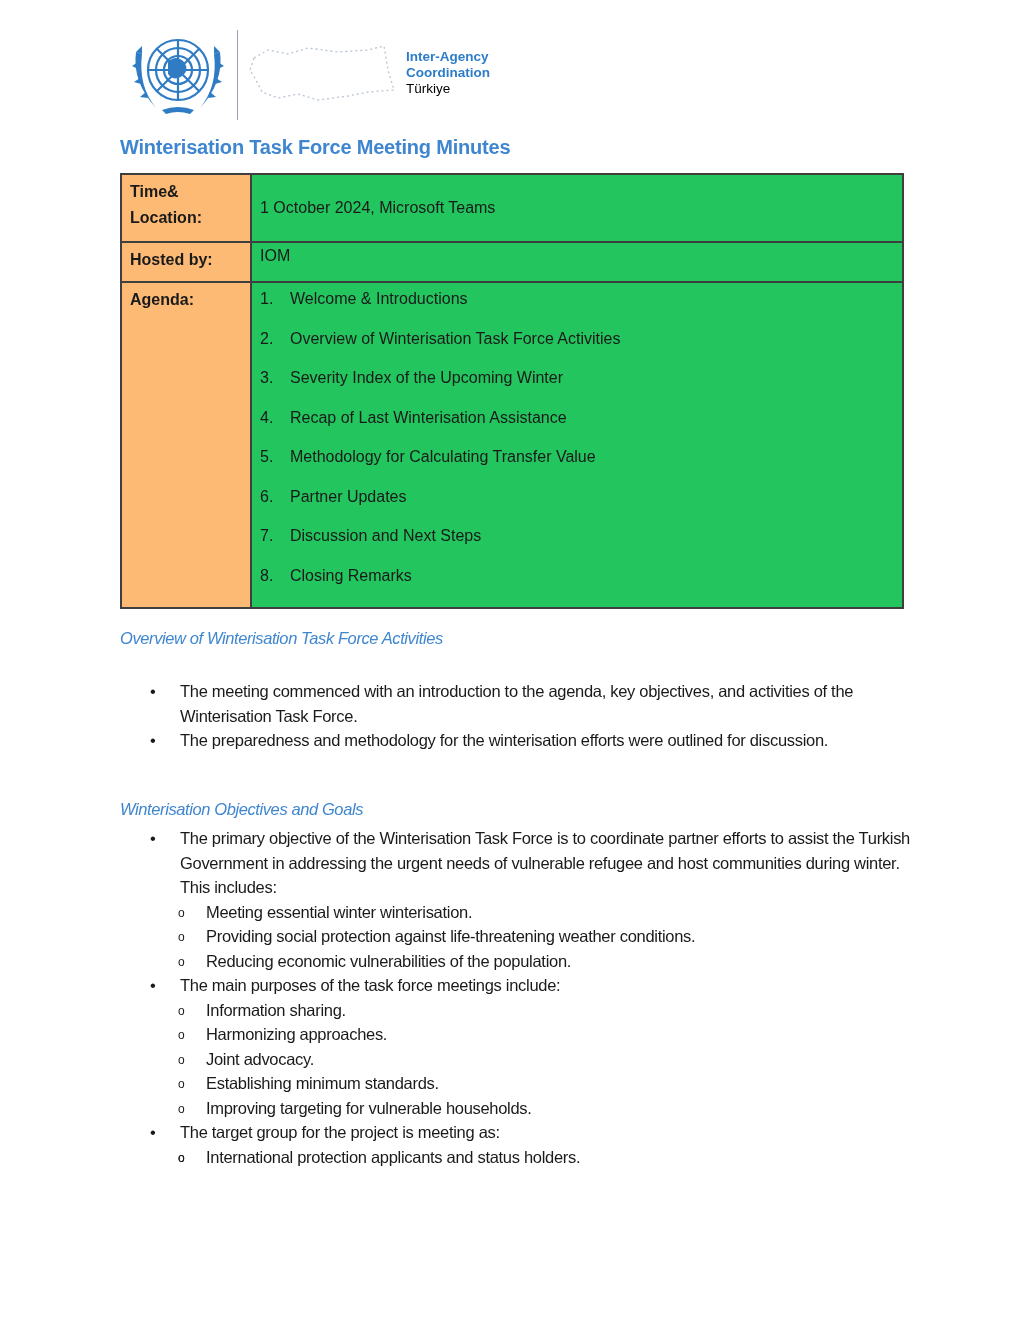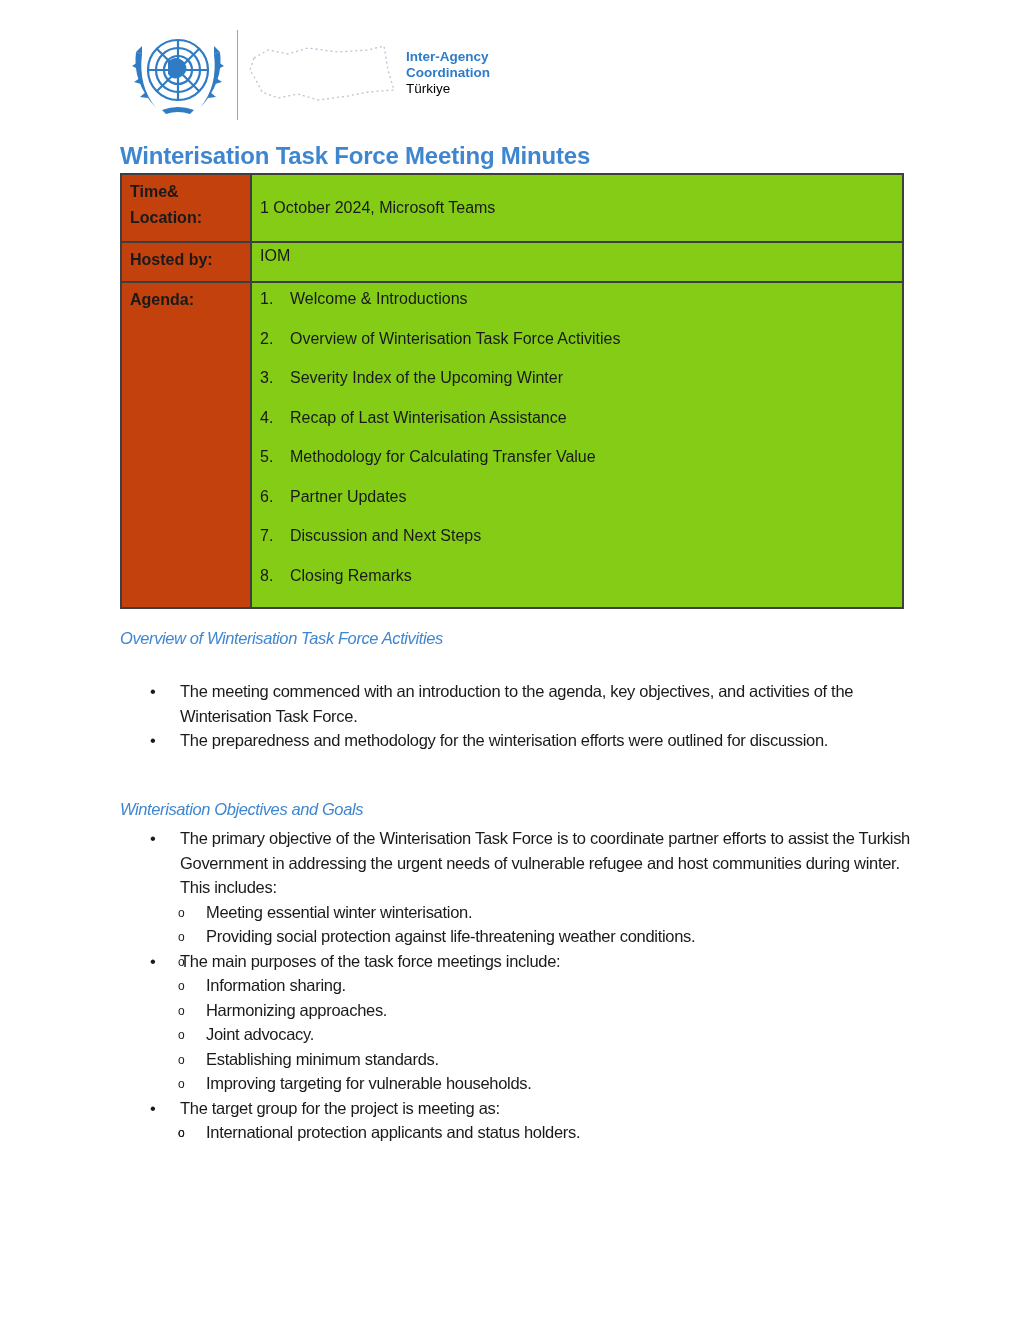--- a/index.html
+++ b/index.html
@@ -5,26 +5,26 @@
   html, body { margin: 0; padding: 0; background: #ffffff; }
   body { width: 1024px; height: 1325px; position: relative; overflow: hidden;
          font-family: "Liberation Sans", "DejaVu Sans", sans-serif; color: #1a1a1a; }
   .header { position: absolute; left: 128px; top: 28px; height: 95px; width: 400px; }
   .un-logo { position: absolute; left: 0; top: 4px; width: 100px; height: 86px; }
   .divider { position: absolute; left: 109px; top: 2px; width: 1px; height: 90px; background: #9aa4b0; }
   .map { position: absolute; left: 120px; top: 12px; width: 150px; height: 66px; }
   .iac { position: absolute; left: 278px; top: 21px; font-size: 13.5px; line-height: 16px; font-weight: bold; color: #2d7cc9; }
   .iac .country { font-weight: normal; color: #000000; }
 
-  .title { position: absolute; left: 120px; top: 142px; font-size: 24px; font-weight: bold; color: #3f86d0; letter-spacing: -0.2px; }
+  .title { position: absolute; left: 120px; top: 136px; font-size: 20px; font-weight: bold; color: #3f86d0; letter-spacing: -0.2px; }
 
   table.info { position: absolute; left: 120px; top: 173px; width: 784px; border-collapse: collapse; font-size: 16px; }
   table.info td { border: 2px solid #3e3e3e; vertical-align: top; }
-  table.info td.lbl { background: #c2410c; width: 112px; font-weight: bold; padding: 4px 8px; line-height: 26px; }
-  table.info td.val { padding: 4px 8px; background: #84cc16; }
+  table.info td.lbl { background: #fdba74; width: 112px; font-weight: bold; padding: 4px 8px; line-height: 26px; }
+  table.info td.val { padding: 4px 8px; background: #22c55e; }
   .row-time td { height: 58px; }
   .row-time td.val { vertical-align: middle; padding-bottom: 14px; }
   .row-host td { height: 30px; }
   .agenda { list-style: none; margin: 0; padding: 0; }
   .agenda li { height: 39.5px; line-height: 24px; display: flex; }
   .agenda .num { width: 30px; display: inline-block; }
 
   .h2 { position: absolute; left: 120px; font-size: 16.5px; font-style: italic; color: #3f86d0; letter-spacing: -0.4px; }
   ul.bul { position: absolute; left: 146px; margin: 0; padding: 0; list-style: none; font-size: 16.5px; line-height: 24.5px; letter-spacing: -0.3px; width: 765px; }
   ul.bul > li { position: relative; padding-left: 34px; }
@@ -133,21 +133,21 @@
   <li><span class="dot">•</span><span>The meeting commenced with an introduction to the agenda, key objectives, and activities of the Winterisation Task Force.</span></li>
   <li><span class="dot">•</span><span>The preparedness and methodology for the winterisation efforts were outlined for discussion.</span></li>
 </ul>
 
 <div class="h2" style="top:800px;">Winterisation Objectives and Goals</div>
 <ul class="bul" style="top:826px;">
   <li><span class="dot">•</span><span>The primary objective of the Winterisation Task Force is to coordinate partner efforts to assist the Turkish Government in addressing the urgent needs of vulnerable refugee and host communities during winter. This includes:</span>
     <ul class="sub" style="margin-left:-34px;">
       <li><span class="circ">o</span><span>Meeting essential winter winterisation.</span></li>
       <li><span class="circ">o</span><span>Providing social protection against life-threatening weather conditions.</span></li>
-      <li><span class="circ">o</span></li>
+      <li><span class="circ">o</span><span>Reducing economic vulnerabilities of the population.</span></li>
     </ul>
   </li>
   <li><span class="dot">•</span><span>The main purposes of the task force meetings include:</span>
     <ul class="sub" style="margin-left:-34px;">
       <li><span class="circ">o</span><span>Information sharing.</span></li>
       <li><span class="circ">o</span><span>Harmonizing approaches.</span></li>
       <li><span class="circ">o</span><span>Joint advocacy.</span></li>
       <li><span class="circ">o</span><span>Establishing minimum standards.</span></li>
       <li><span class="circ">o</span><span>Improving targeting for vulnerable households.</span></li>
     </ul>

